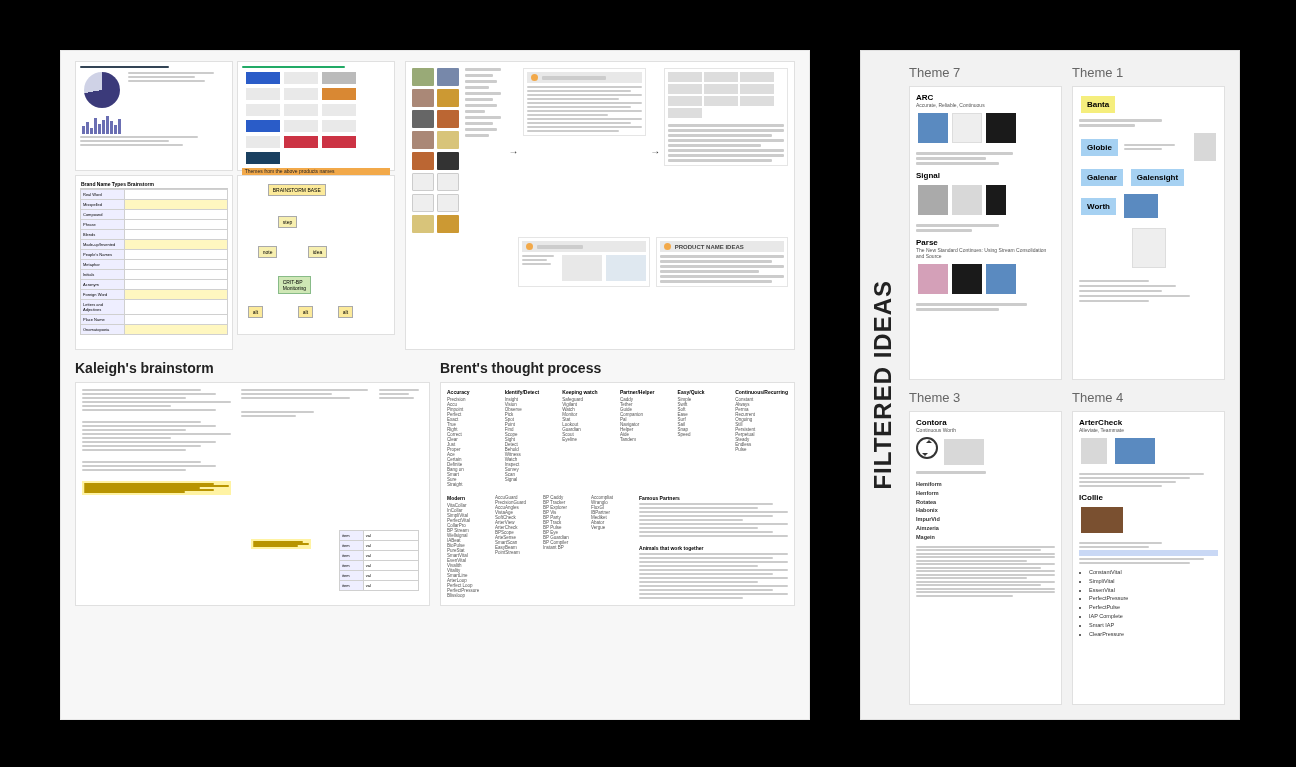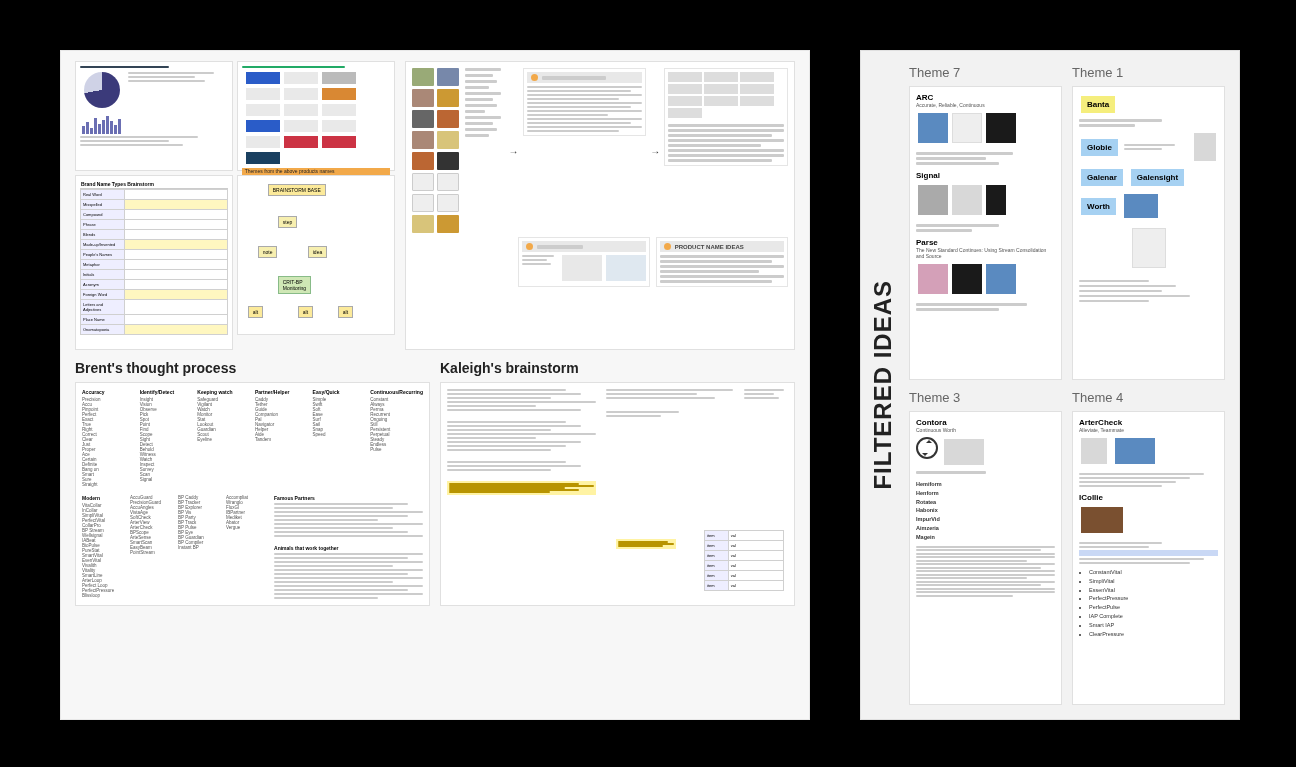--- a/index.html
+++ b/index.html
@@ -411,20 +411,106 @@
                 <div class="line w100"></div>
                 <div class="line w90"></div>
             </div>
           </div>
         </div>
       </div>
     </div>
   </div>
 
   <div class="left-bottom">
+
+    <div style="flex:1;display:flex;flex-direction:column">
+      <div class="section-title">Kaleigh's brainstorm</div>
+      <div class="bottom-card">
+        <div style="position:absolute;top:6px;right:10px" class="fill-lines">
+          <div class="line w100 thin" style="width:40px"></div>
+            <div class="line thin" style="width:30px"></div>
+            <div class="line thin" style="width:35px"></div>
+        </div>
+        <div style="display:flex;gap:10px;height:100%">
+          <div style="flex:0.45" class="fill-lines">
+            <div class="line w80 thin"></div>
+              <div class="line w90 thin"></div>
+              <div class="line w70 thin"></div>
+            <div class="line w100 thin"></div>
+              <div class="line w60 thin"></div>
+              <div class="line w90 thin"></div>
+            <div style="height:6px"></div>
+            <div class="line w80 thin"></div>
+              <div class="line w90 thin"></div>
+              <div class="line w70 thin"></div>
+            <div class="line w100 thin"></div>
+              <div class="line w60 thin"></div>
+              <div class="line w90 thin"></div>
+            <div class="line w80 thin"></div>
+              <div class="line w70 thin"></div>
+            <div style="height:6px"></div>
+            <div class="line w80 thin"></div>
+              <div class="line w90 thin"></div>
+              <div class="line w70 thin"></div>
+            <div style="height:6px"></div>
+            <div class="hl-block">
+              <div class="line w90 thin" style="background:#b89400"></div>
+              <div class="line w100 thin" style="background:#b89400"></div>
+              <div class="line w80 thin" style="background:#b89400"></div>
+              <div class="line w90 thin" style="background:#b89400"></div>
+              <div class="line w70 thin" style="background:#b89400"></div>
+            </div>
+          </div>
+          <div style="flex:0.55;position:relative">
+            <div class="fill-lines">
+              <div class="line w70 thin"></div>
+                <div class="line w50 thin"></div>
+                <div class="line w60 thin"></div>
+            </div>
+            <div style="margin-top:12px" class="fill-lines">
+              <div class="line w40 thin"></div>
+                <div class="line w30 thin"></div>
+            </div>
+            <div class="hl-block" style="position:absolute;bottom:50px;left:10px;width:60px">
+              <div class="line w90 thin" style="background:#b89400"></div>
+              <div class="line w100 thin" style="background:#b89400"></div>
+              <div class="line w80 thin" style="background:#b89400"></div>
+            </div>
+            <table class="mini-table" style="position:absolute;bottom:8px;right:4px;width:80px">
+              <tbody>
+                  <tr>
+                    <td>item</td>
+                    <td>val</td>
+                  </tr>
+              <tr>
+                    <td>item</td>
+                    <td>val</td>
+                  </tr>
+              <tr>
+                    <td>item</td>
+                    <td>val</td>
+                  </tr>
+              <tr>
+                    <td>item</td>
+                    <td>val</td>
+                  </tr>
+              <tr>
+                    <td>item</td>
+                    <td>val</td>
+                  </tr>
+              <tr>
+                    <td>item</td>
+                    <td>val</td>
+                  </tr>
+            </tbody>
+              </table>
+          </div>
+        </div>
+      </div>
+    </div>
 
     <div style="flex:1;display:flex;flex-direction:column">
       <div class="section-title">Brent's thought process</div>
       <div class="bottom-card">
         <div class="cols" id="brent-cols">
             <div class="col">
               <h6>Accuracy</h6>
               <div style="font-size:4.5px;color:#555">Precision</div>
               <div style="font-size:4.5px;color:#555">Accu</div>
               <div style="font-size:4.5px;color:#555">Pinpoint</div>
@@ -599,106 +685,20 @@
             <div class="line w100 thin"></div>
               <div class="line w80 thin"></div>
               <div class="line w100 thin"></div>
             <div class="line w90 thin"></div>
               <div class="line w100 thin"></div>
               <div class="line w70 thin"></div>
           </div>
         </div>
       </div>
     </div>
-
-    <div style="flex:1;display:flex;flex-direction:column">
-      <div class="section-title">Kaleigh's brainstorm</div>
-      <div class="bottom-card">
-        <div style="position:absolute;top:6px;right:10px" class="fill-lines">
-          <div class="line w100 thin" style="width:40px"></div>
-            <div class="line thin" style="width:30px"></div>
-            <div class="line thin" style="width:35px"></div>
-        </div>
-        <div style="display:flex;gap:10px;height:100%">
-          <div style="flex:0.45" class="fill-lines">
-            <div class="line w80 thin"></div>
-              <div class="line w90 thin"></div>
-              <div class="line w70 thin"></div>
-            <div class="line w100 thin"></div>
-              <div class="line w60 thin"></div>
-              <div class="line w90 thin"></div>
-            <div style="height:6px"></div>
-            <div class="line w80 thin"></div>
-              <div class="line w90 thin"></div>
-              <div class="line w70 thin"></div>
-            <div class="line w100 thin"></div>
-              <div class="line w60 thin"></div>
-              <div class="line w90 thin"></div>
-            <div class="line w80 thin"></div>
-              <div class="line w70 thin"></div>
-            <div style="height:6px"></div>
-            <div class="line w80 thin"></div>
-              <div class="line w90 thin"></div>
-              <div class="line w70 thin"></div>
-            <div style="height:6px"></div>
-            <div class="hl-block">
-              <div class="line w90 thin" style="background:#b89400"></div>
-              <div class="line w100 thin" style="background:#b89400"></div>
-              <div class="line w80 thin" style="background:#b89400"></div>
-              <div class="line w90 thin" style="background:#b89400"></div>
-              <div class="line w70 thin" style="background:#b89400"></div>
-            </div>
-          </div>
-          <div style="flex:0.55;position:relative">
-            <div class="fill-lines">
-              <div class="line w70 thin"></div>
-                <div class="line w50 thin"></div>
-                <div class="line w60 thin"></div>
-            </div>
-            <div style="margin-top:12px" class="fill-lines">
-              <div class="line w40 thin"></div>
-                <div class="line w30 thin"></div>
-            </div>
-            <div class="hl-block" style="position:absolute;bottom:50px;left:10px;width:60px">
-              <div class="line w90 thin" style="background:#b89400"></div>
-              <div class="line w100 thin" style="background:#b89400"></div>
-              <div class="line w80 thin" style="background:#b89400"></div>
-            </div>
-            <table class="mini-table" style="position:absolute;bottom:8px;right:4px;width:80px">
-              <tbody>
-                  <tr>
-                    <td>item</td>
-                    <td>val</td>
-                  </tr>
-              <tr>
-                    <td>item</td>
-                    <td>val</td>
-                  </tr>
-              <tr>
-                    <td>item</td>
-                    <td>val</td>
-                  </tr>
-              <tr>
-                    <td>item</td>
-                    <td>val</td>
-                  </tr>
-              <tr>
-                    <td>item</td>
-                    <td>val</td>
-                  </tr>
-              <tr>
-                    <td>item</td>
-                    <td>val</td>
-                  </tr>
-            </tbody>
-              </table>
-          </div>
-        </div>
-      </div>
-    </div>
   </div>
 </div>
 
 <div class="canvas right-panel">
   <div class="vert-label">FILTERED IDEAS</div>
   <div class="theme-grid">
 
     <div class="theme-col">
       <div class="theme-title">Theme 7</div>
       <div class="theme-card">

